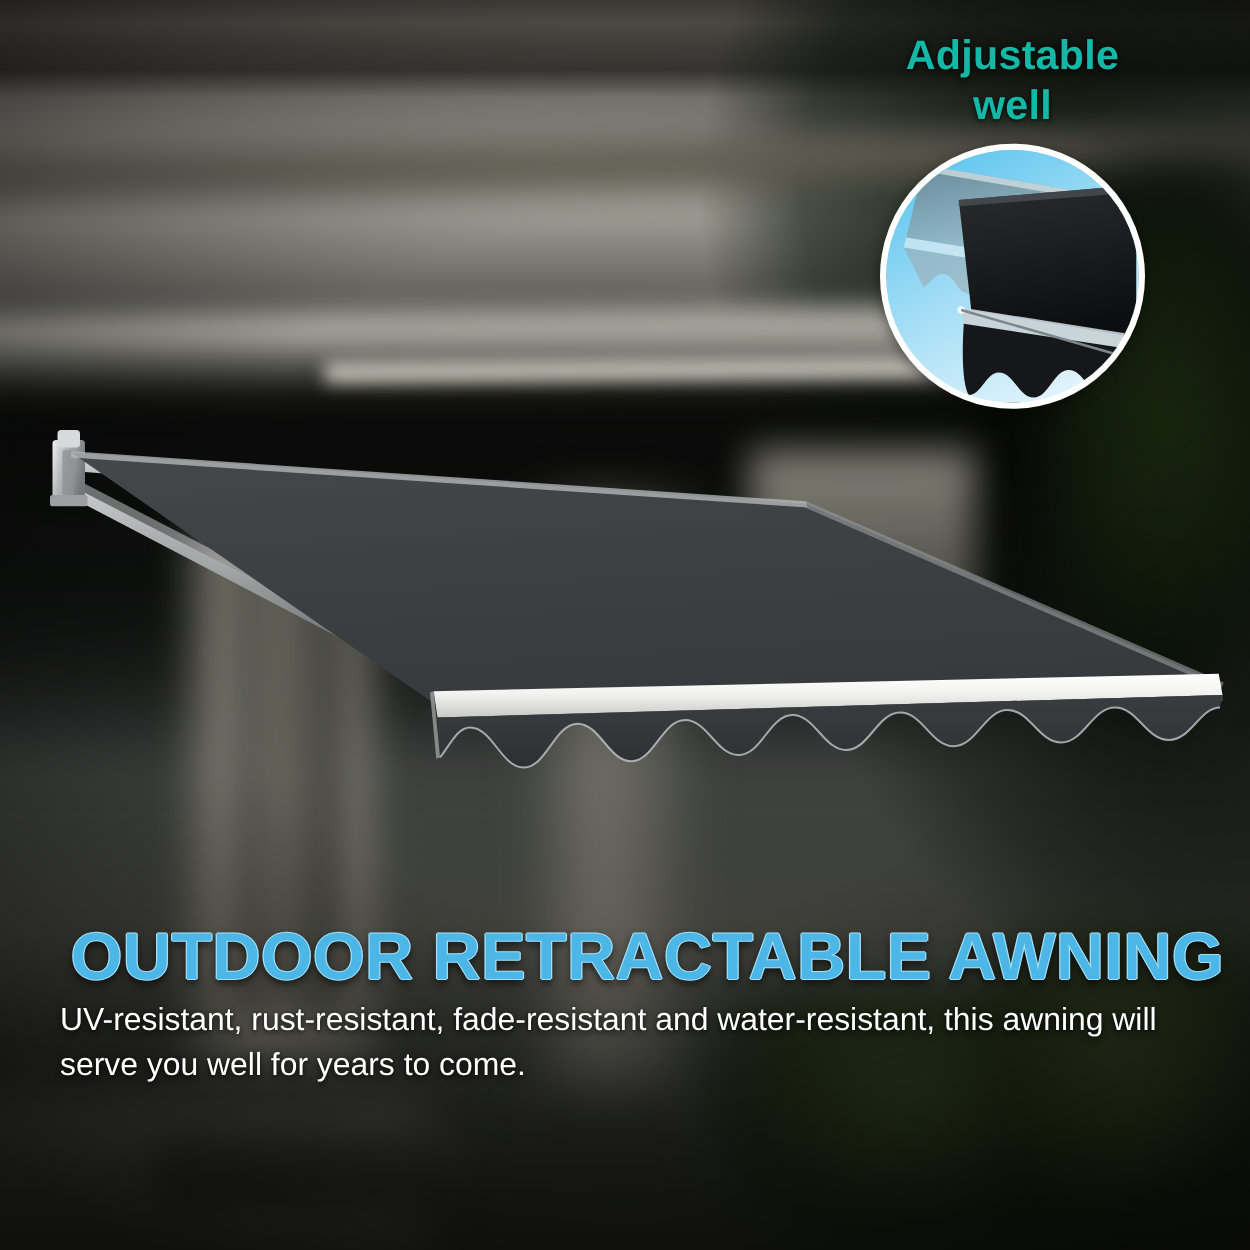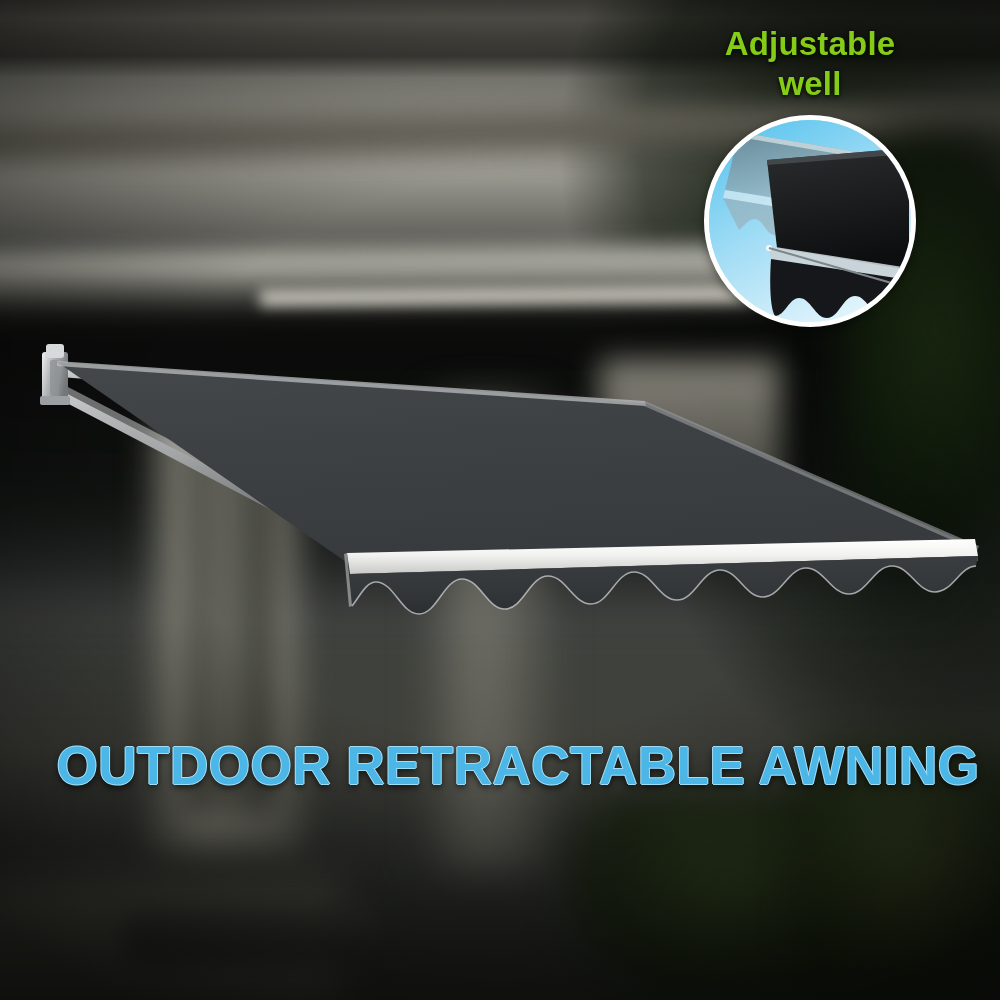--- a/index.html
+++ b/index.html
@@ -156,21 +156,21 @@
 
   
   .callout {
     position: absolute;
     left: 650px;
     top: 24px;
     width: 320px;
     text-align: center;
   }
   .callout-title {
-    color: #84cc16;
+    color: #14b8a6;
     font-size: 33px;
     font-weight: bold;
     line-height: 1.22;
     letter-spacing: .2px;
     text-shadow: 0 2px 5px rgba(0,0,0,.72), 0 0 2px rgba(0,0,0,.6);
     margin: 0 0 10px 0;
   }
   .circle-wrap {
     position: relative;
     width: 212px;
@@ -398,14 +398,15 @@
             <circle cx="60" cy="128" r="3" fill="#ffffff" opacity="0.85"></circle>
           </g>
 
           <path d="M60,128 L200,168" stroke="#7d868a" stroke-width="2" fill="none"></path>
         </svg>
       </div>
     </div>
   </div>
 
   <div class="headline">OUTDOOR RETRACTABLE AWNING</div>
+  <div class="subcopy">UV-resistant, rust-resistant, fade-resistant and water-resistant, this awning will serve you well for years to come.</div>
 
 </div>
 
 </body></html>

